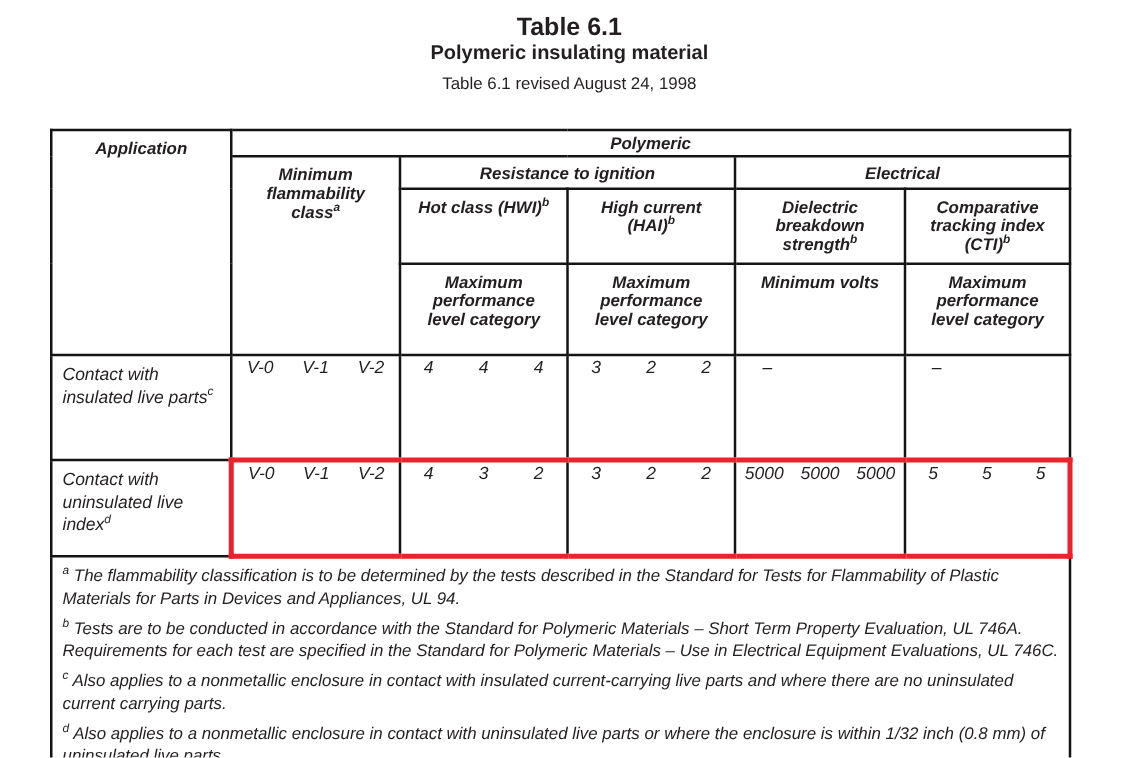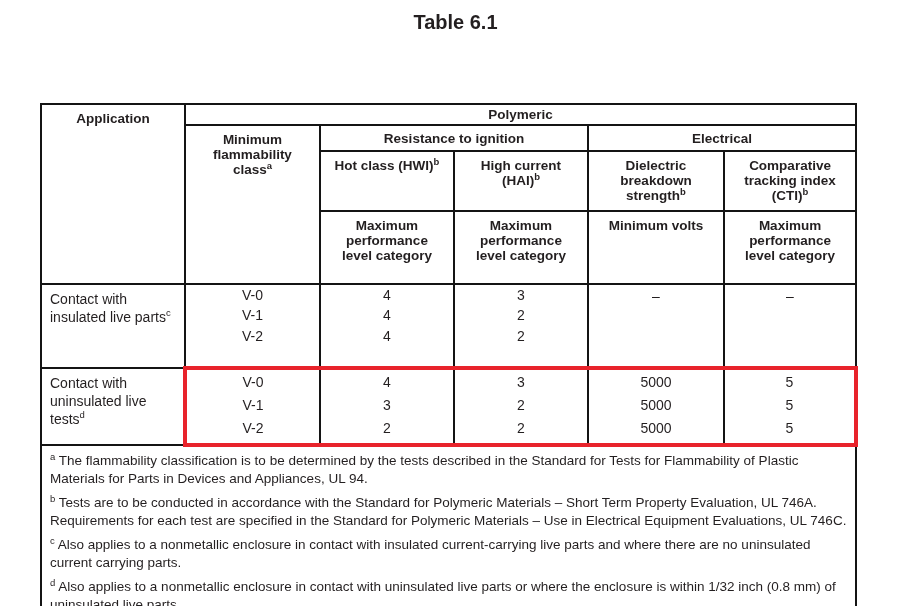--- a/index.html
+++ b/index.html
@@ -11,54 +11,56 @@
     color: var(--ink);
   }
   .title-block { text-align: center; padding-top: 13px; }
   .title-line1 { font-size: 20px; font-weight: bold; line-height: 19px; }
   .title-line2 { font-size: 16px; font-weight: bold; line-height: 21px; }
   .title-rev   { font-size: 13.5px; line-height: 18px; margin-top: 5px; }
 
   .table-wrap { position: absolute; left: 40px; top: 103px; width: 817px; }
 
   table { border-collapse: collapse; table-layout: fixed; width: 815px; }
-  th, td { border: 2px solid var(--line); overflow: hidden; }
+  th, td { border: 2px solid var(--line); overflow: hidden; font-style: italic; }
 
   th { font-size: 13.5px; font-weight: bold; text-align: center; vertical-align: middle; padding: 1px 6px; }
   th.valign-top { vertical-align: top; padding-top: 6px; }
   .r1 th { height: 21px; }
   .r2 th { height: 26px; }
   .r3 th { height: 60px; }
   .r4 th { height: 73px; }
   .narrow-wrap { display:inline-block; max-width: 108px; }
 
   td { font-size: 14px; vertical-align: top; }
   td.app-cell { text-align: left; padding: 5px 8px; line-height: 18px; }
   td.val-cell { text-align: center; padding: 0; }
-  .lines { display: flex; flex-direction: column; justify-content: space-around; }
+  .lines { display: flex; flex-direction: row; justify-content: space-around; }
   tr.g1 td { height: 84px; }
   tr.g1 .lines { height: 61px; }
   tr.g2 td { height: 77px; }
   tr.g2 .lines { height: 69px; }
   .line { min-height: 14px; }
 
   
   tr.g2 td.hl { border-top: 4px solid var(--hl); border-bottom: 4px solid var(--hl); }
   tr.g2 td.hl-first { border-left: 4px solid var(--hl); }
   tr.g2 td.hl-last  { border-right: 4px solid var(--hl); }
 
   td.footnotes { height: 175px; padding: 5px 8px; }
   .fn { font-size: 13.5px; line-height: 17.5px; margin-bottom: 7px; text-align: left; }
   sup { font-size: 9.5px; vertical-align: super; line-height: 0; }
 </style>
 </head>
 <body>
 
 <div class="title-block">
   <div class="title-line1">Table 6.1</div>
+  <div class="title-line2">Polymeric insulating material</div>
+  <div class="title-rev">Table 6.1 revised August 24, 1998</div>
 </div>
 
 <div class="table-wrap">
 <table>
   <colgroup>
     <col style="width:144px">
         <col style="width:135px">
         <col style="width:134px">
     <col style="width:134px">
         <col style="width:136px">
@@ -124,21 +126,21 @@
     <td class="val-cell">
             <div class="lines">
       <div class="line">–</div>
       <div class="line"></div>
       <div class="line"></div>
     </div>
           </td>
   </tr>
 
   <tr class="g2">
-    <td class="app-cell"><span>Contact with uninsulated live tests</span><sup>d</sup></td>
+    <td class="app-cell"><span>Contact with uninsulated live index</span><sup>d</sup></td>
     <td class="val-cell hl hl-first">
             <div class="lines">
       <div class="line">V-0</div>
       <div class="line">V-1</div>
       <div class="line">V-2</div>
     </div>
           </td>
     <td class="val-cell hl">
             <div class="lines">
       <div class="line">4</div>

